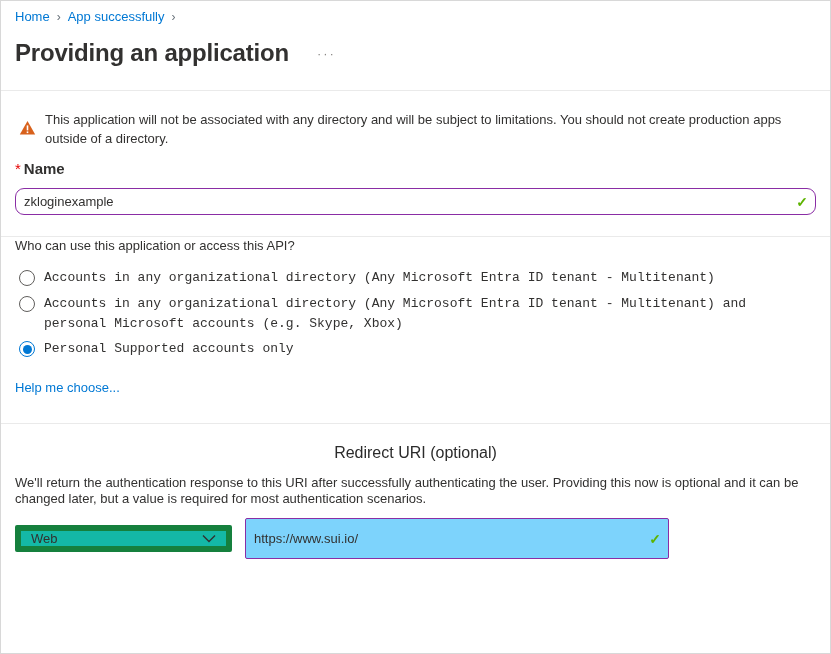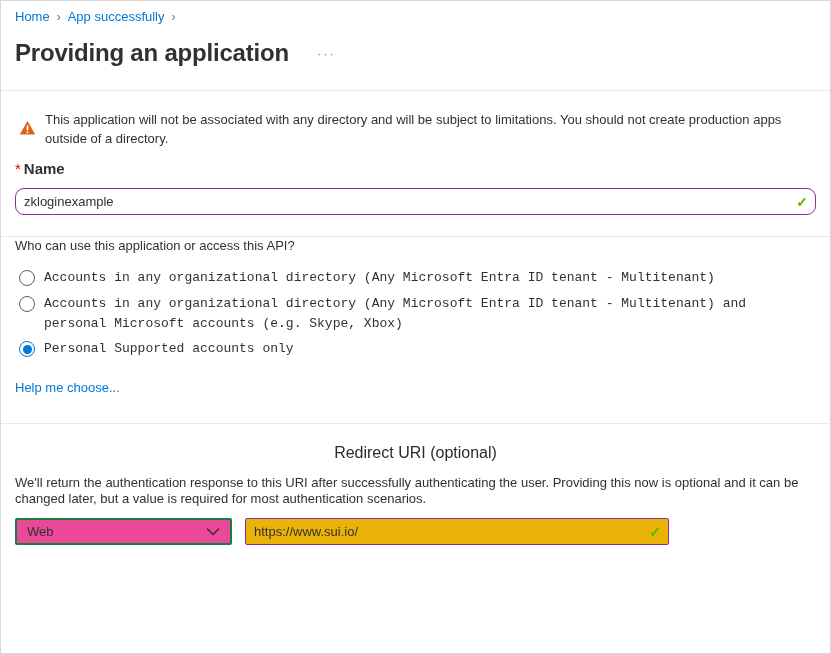--- a/index.html
+++ b/index.html
@@ -67,31 +67,31 @@
     content: ""; width: 9px; height: 9px; border-radius: 50%; background: #0078d4; display:block;
   }
   .radio-label { margin-left: 9px; font-size: 13px; line-height: 20px; max-width: 752px; }
   .help-link { display: inline-block; margin-top: 20px; font-size: 13px; line-height: 18px; color: #0078d4; text-decoration: none; cursor: pointer; }
   
   .rd-heading { margin-top: 18px; text-align: center; }
   .rd-desc { margin-top: 11px; font-size: 13px; line-height: 16px; max-width: 800px; }
   .uri-row { margin-top: 11px; display: flex; align-items: center; gap: 13px; }
   .select-box {
     width: 217px; height: 27px;
-    border: 2px solid #15803d; border-radius: 2px;
+    border: 6px solid #15803d; border-radius: 2px;
     display: flex; align-items: center; justify-content: space-between;
-    padding: 0 10px; font-size: 13px; color: #323130; cursor: pointer; background:#ec4899;
+    padding: 0 10px; font-size: 13px; color: #323130; cursor: pointer; background:#14b8a6;
   }
   .uri-input-wrap { position: relative; width: 424px; }
   .uri-input-wrap input {
-    width: 100%; height: 27px;
+    width: 100%; height: 41px;
     border: 1px solid #8a2da5; border-radius: 2px;
     padding: 0 28px 0 8px;
     font-family: "Liberation Sans", sans-serif;
-    font-size: 13px; color: #323130; outline: none; background:#eab308;
+    font-size: 13px; color: #323130; outline: none; background:#7dd3fc;
   }
 </style>
 </head>
 <body>
 
 <div class="page">
 
   
   <nav class="breadcrumb">
     <a class="crumb">Home</a>

